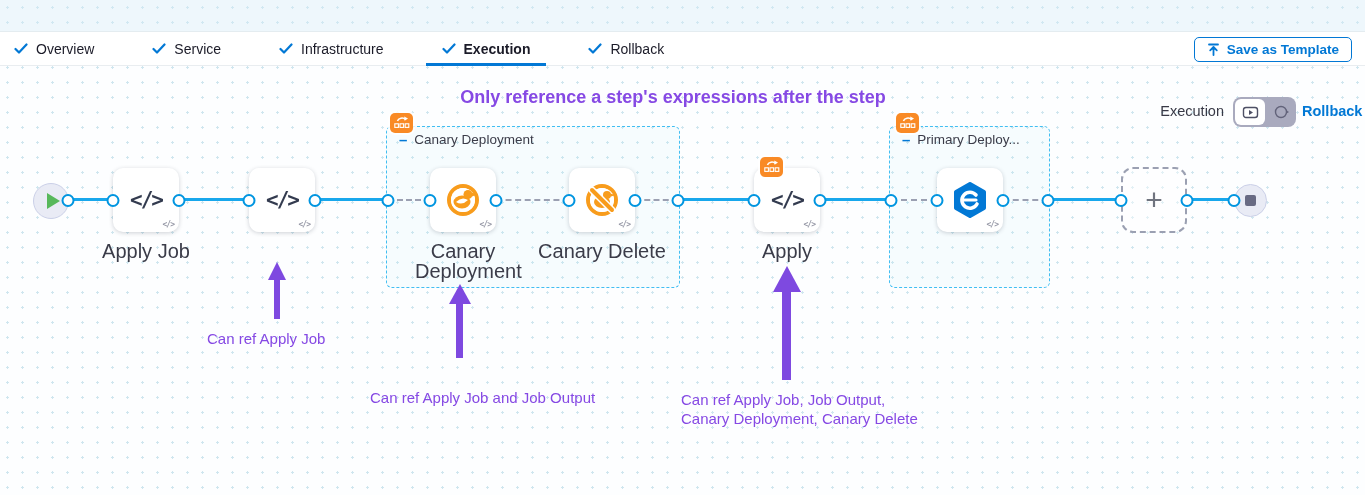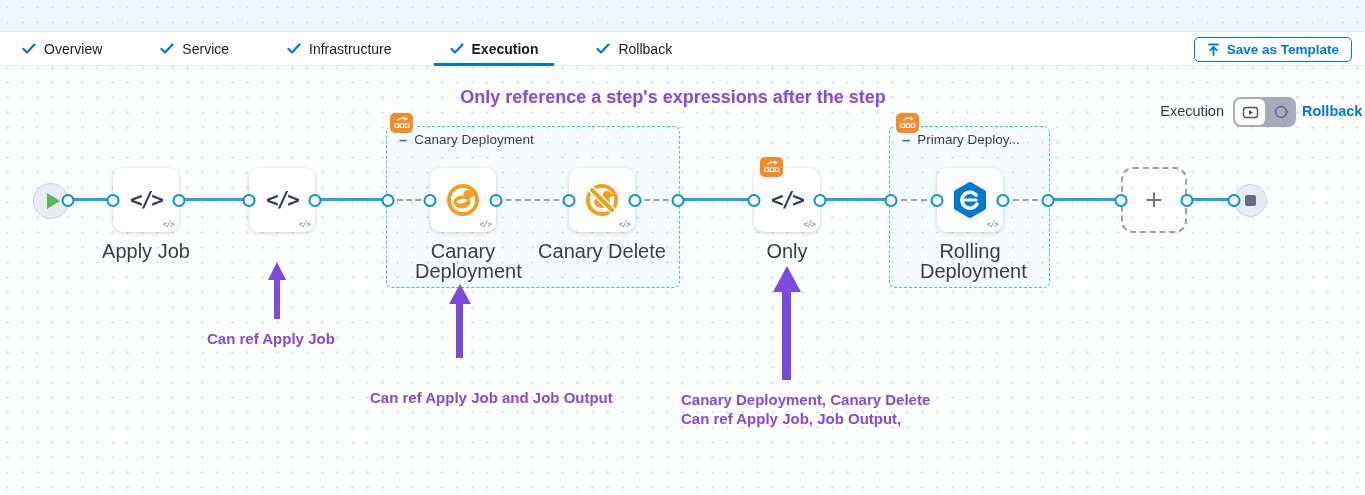--- a/index.html
+++ b/index.html
@@ -4,21 +4,21 @@
 <style>
   html,body{margin:0;padding:0;background:#fff;font-family:"Liberation Sans",sans-serif;}
   .stage{position:relative;width:1365px;height:495px;overflow:hidden;
     background-color:#FDFEFF;
     background-image:radial-gradient(#CFE6EF 1px, rgba(0,0,0,0) 1.2px);
     background-size:15px 15px;}
   .topband{position:absolute;left:0;top:0;width:100%;height:31px;background:rgba(213,237,247,.38);}
   
   .tabbar{position:absolute;left:0;top:31px;width:100%;height:35px;background:#fff;
     border-top:1px solid #E4ECF0;border-bottom:1px solid #E9EDF0;display:flex;align-items:flex-start;
-    padding-left:22px;box-sizing:border-box;z-index:20;}
+    padding-left:14px;box-sizing:border-box;z-index:20;}
   .tab{display:flex;align-items:center;gap:8px;font-size:14px;color:#1B1B28;margin-right:58px;
     height:100%;position:relative;cursor:pointer;}
   .tab.active{font-weight:bold;}
   .tab.active::after{content:"";position:absolute;left:-16px;right:-16px;bottom:-1px;height:3px;background:#0278D5;}
   .savebtn{position:absolute;right:13px;top:5px;display:flex;align-items:center;gap:7px;
     border:1px solid #0278D5;border-radius:5px;background:#fff;color:#0278D5;font-weight:bold;
     font-size:13.5px;padding:4px 12px;cursor:pointer;font-family:inherit;}
   
   .title{position:absolute;left:440px;top:87px;width:466px;text-align:center;font-size:18px;
     font-weight:bold;color:#8649E4;z-index:9;}
@@ -52,21 +52,21 @@
     border-bottom:8px solid rgba(0,0,0,0);margin-left:4px;}
   .endnode{position:absolute;left:1234px;top:184px;width:31px;height:31px;border-radius:50%;
     background:#E9EBF5;border:1px solid #CBD0E8;display:flex;align-items:center;justify-content:center;z-index:5;}
   .endsq{width:11px;height:11px;background:#686A83;border-radius:2px;}
   .addstep{position:absolute;left:1121px;top:167px;width:62px;height:62px;border:2px dashed #9BA0B2;
     border-radius:12px;display:flex;align-items:center;justify-content:center;font-size:30px;font-weight:300;
     color:#70747F;z-index:5;cursor:pointer;background:rgba(255,255,255,.4);}
   
   .shaft{position:absolute;background:#7E49E0;z-index:8;}
   .ahead{position:absolute;width:0;height:0;z-index:8;}
-  .alabel{position:absolute;font-size:15px;font-weight:bold;color:#8649E4;line-height:19px;z-index:8;}
+  .alabel{position:absolute;font-size:15px;font-weight:normal;color:#8649E4;line-height:19px;z-index:8;}
 </style>
 </head>
 <body>
 
 <div class="stage">
   <div class="topband"></div>
 
   <div class="tabbar">
     <div class="tab">
       <svg width="14" height="13" viewBox="0 0 14 13">
@@ -237,47 +237,46 @@
       <line x1="10" y1="10" x2="30" y2="30" stroke="#F89C1C" stroke-width="4" stroke-linecap="round"></line>
     </svg>
     <span class="corner">&lt;/&gt;</span>
   </div>
   <div class="nlabel" style="left:532px;width:140px;">Canary Delete</div>
 
   <div class="card" style="left:754px;">
     <span class="codeglyph">&lt;/&gt;</span>
     <span class="corner">&lt;/&gt;</span>
   </div>
-  <div class="nlabel" style="left:717px;width:140px;">Only</div>
+  <div class="nlabel" style="left:717px;width:140px;">Apply</div>
 
   <div class="card" style="left:937px;">
     <svg width="38" height="36" viewBox="0 0 38 36">
       <path d="M19 2 L33 10 V26 L19 34 L5 26 V10 Z" fill="#0278D5" stroke="#0278D5" stroke-width="4" stroke-linejoin="round"></path>
       <path d="M26 22 A8 8 0 1 1 25 13" stroke="#fff" stroke-width="3.6" fill="none" stroke-linecap="round"></path>
       <path d="M12 18 H25" stroke="#fff" stroke-width="3.2" stroke-linecap="round"></path>
     </svg>
     <span class="corner">&lt;/&gt;</span>
   </div>
-  <div class="nlabel" style="left:920px;width:100px;">Rolling Deployment</div>
 
   <div class="addstep">
     <span>+</span>
   </div>
 
   <div class="endnode">
     <div class="endsq"></div>
   </div>
 
   <div class="ahead" style="left:268px;top:262px;border-left:9px solid rgba(0,0,0,0);border-right:9px solid rgba(0,0,0,0);border-bottom:18px solid #7E49E0;"></div>
   <div class="shaft" style="left:274px;top:279px;width:6px;height:40px;"></div>
   <div class="alabel" style="left:207px;top:329px;">Can ref Apply Job</div>
 
   <div class="ahead" style="left:449px;top:284px;border-left:11px solid rgba(0,0,0,0);border-right:11px solid rgba(0,0,0,0);border-bottom:20px solid #7E49E0;"></div>
   <div class="shaft" style="left:456px;top:303px;width:7px;height:55px;"></div>
   <div class="alabel" style="left:370px;top:388px;">Can ref Apply Job and Job Output</div>
 
   <div class="ahead" style="left:773px;top:266px;border-left:14px solid rgba(0,0,0,0);border-right:14px solid rgba(0,0,0,0);border-bottom:26px solid #7E49E0;"></div>
   <div class="shaft" style="left:782px;top:291px;width:9px;height:89px;"></div>
   <div class="alabel" style="left:681px;top:390px;">
+    <div>Can ref Apply Job, Job Output,</div>
     <div>Canary Deployment, Canary Delete</div>
-    <div>Can ref Apply Job, Job Output,</div>
   </div>
 </div>
 
 </body></html>

